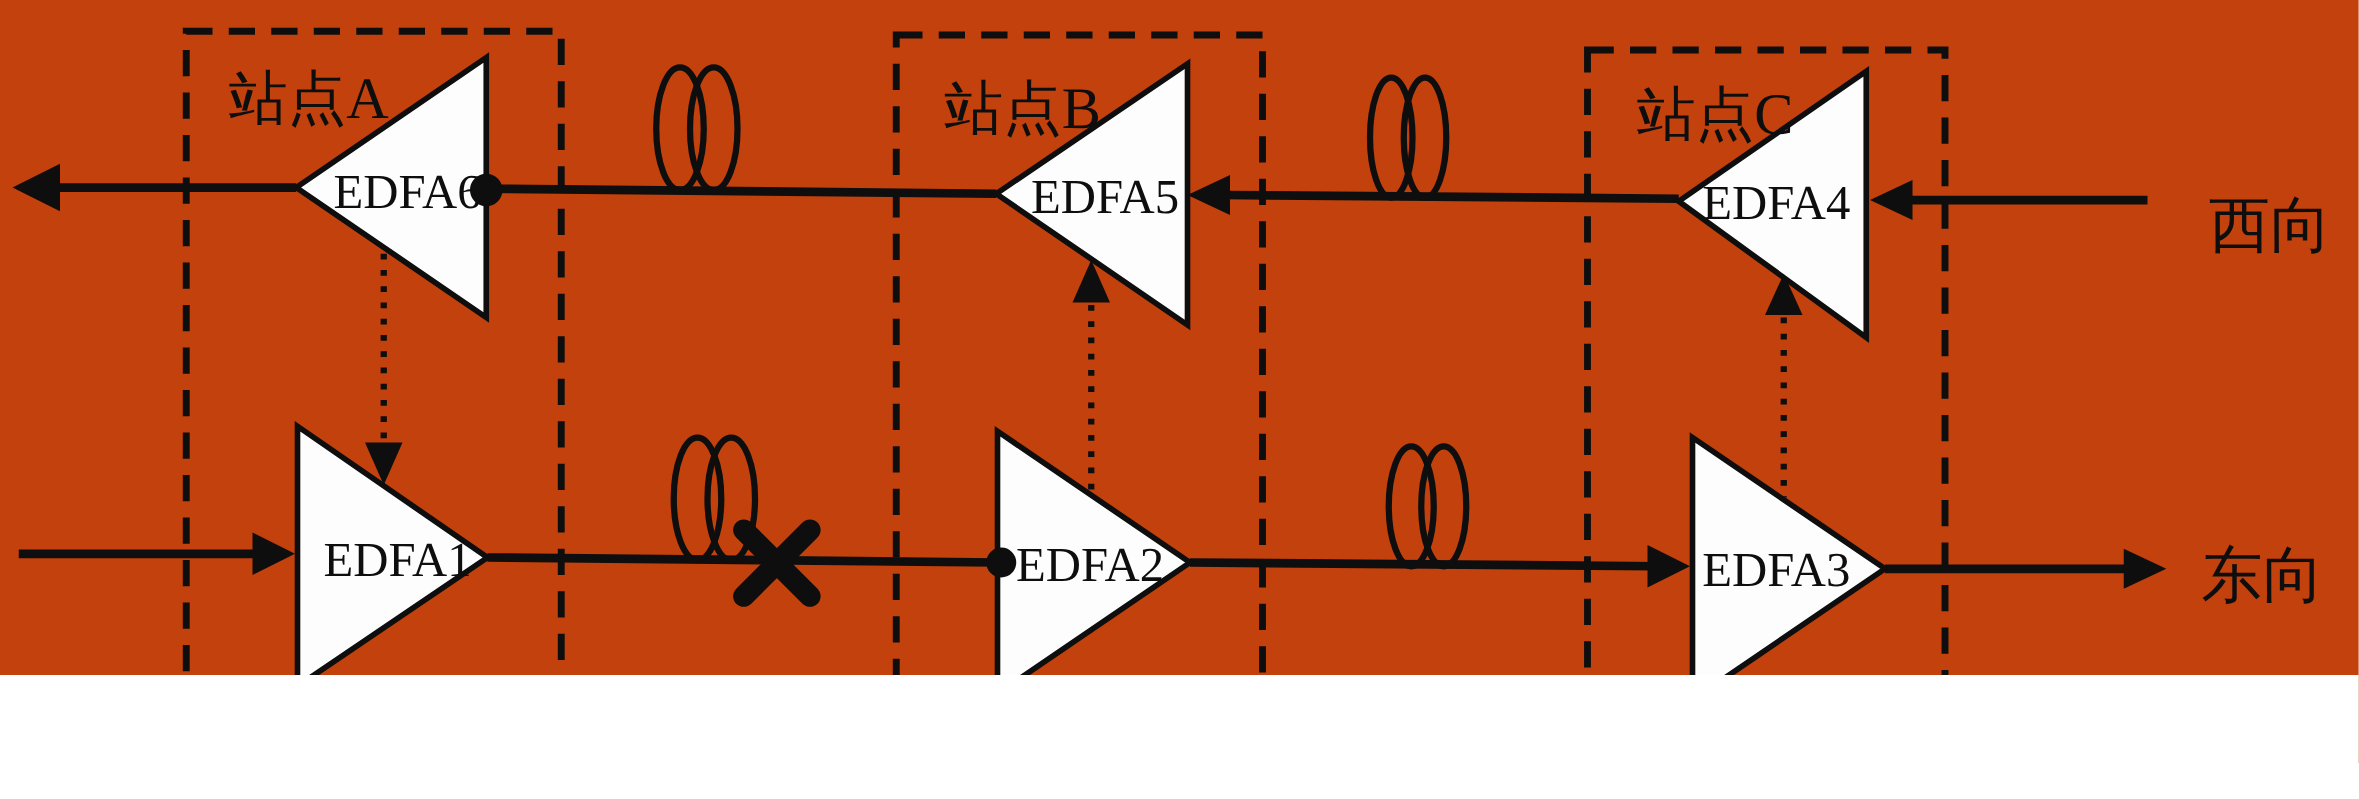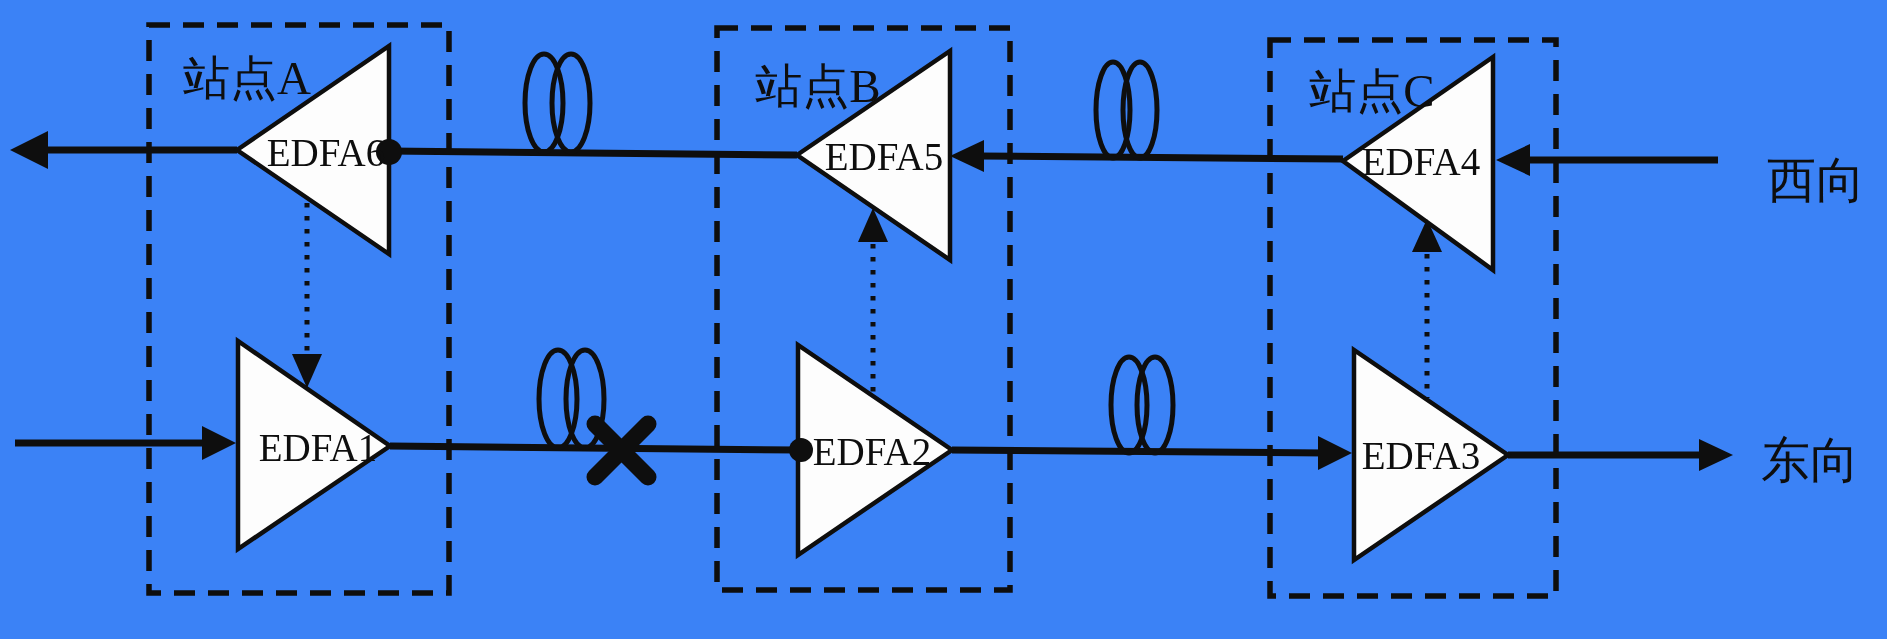--- a/index.html
+++ b/index.html
@@ -3,22 +3,22 @@
 <meta charset="utf-8">
 <style>
   html, body {
     margin: 0;
     padding: 0;
     background: #ffffff;
   }
   #stage {
     position: relative;
     width: 1887px;
-    height: 639px;
-    background: #3b82f6;
+    height: 540px;
+    background: #c2410c;
     overflow: hidden;
     text-align: right;
   }
   svg { display: block; }
   .ink-text {
     font-family: "Liberation Serif", "DejaVu Serif", serif;
     fill: #0e0e0e;
   }
   .edfa-label { font-size: 39px; letter-spacing: 0px; }
   .station-label { font-size: 47px; }

